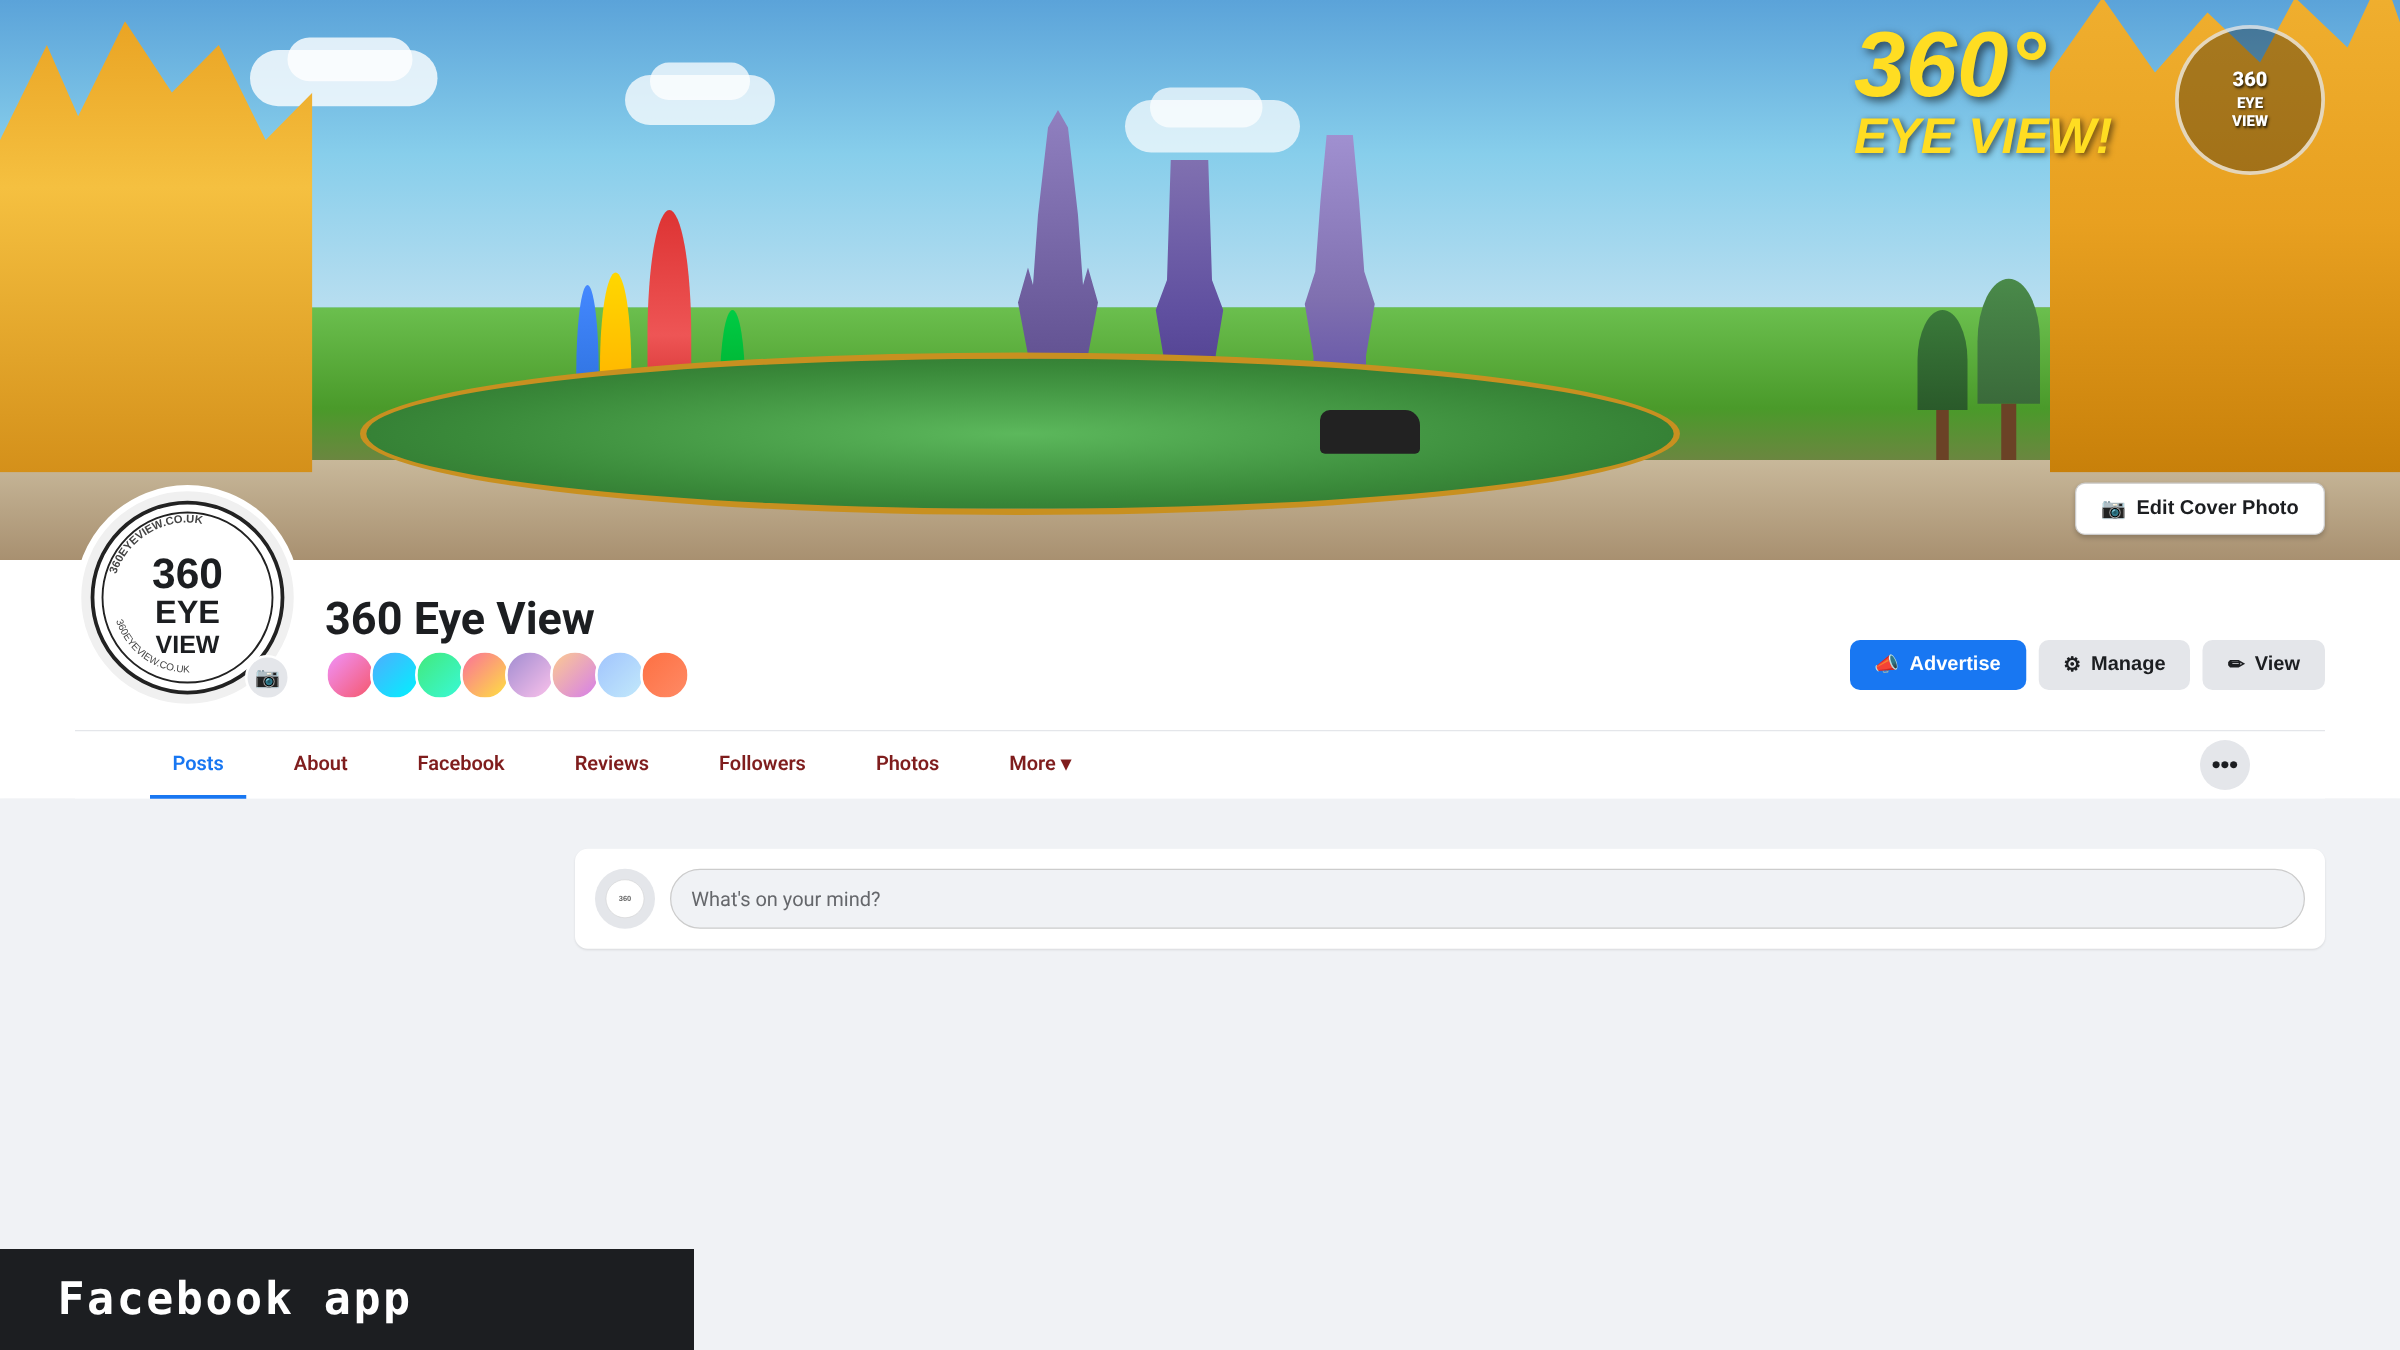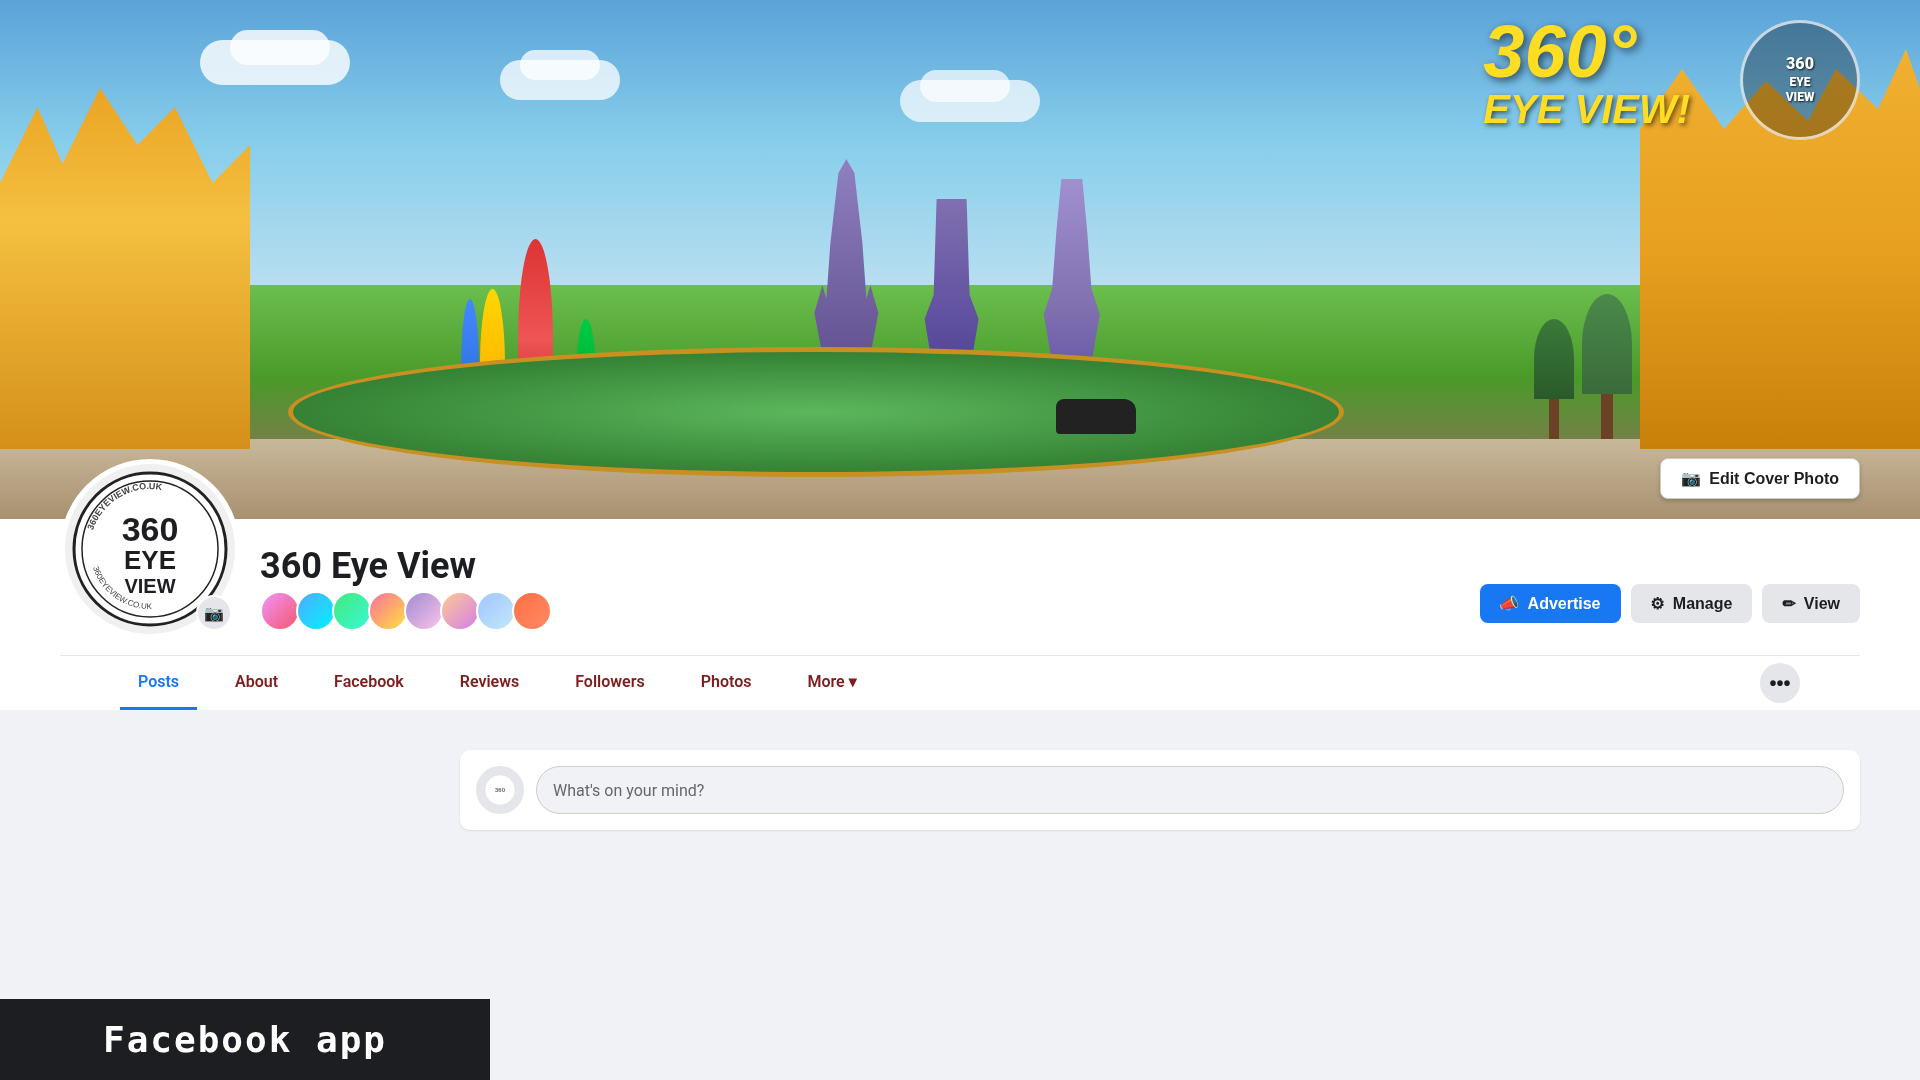--- a/index.html
+++ b/index.html
@@ -2,21 +2,21 @@
 <html><head>
   <meta charset="utf-8">
   <style>
     * { margin: 0; padding: 0; box-sizing: border-box; }
     body { font-family: -apple-system, BlinkMacSystemFont, 'Segoe UI', Roboto, Helvetica, Arial, sans-serif; background: #f0f2f5; width: 1920px; min-height: 1080px; overflow-x: hidden; }
 
     
     .cover-photo-container {
       position: relative;
       width: 100%;
-      height: 519px;
+      height: 448px;
       background: linear-gradient(135deg, #87CEEB 0%, #4CAF50 60%, #8B6914 100%);
       overflow: hidden;
     }
 
     
     .sky { position: absolute; top: 0; left: 0; right: 0; height: 55%; background: linear-gradient(180deg, #5BA3D9 0%, #87CEEB 50%, #B8DEF0 100%); }
 
     
     .ground { position: absolute; bottom: 0; left: 0; right: 0; height: 45%; background: linear-gradient(180deg, #6BBF4E 0%, #4A9A2A 40%, #8B7355 80%, #6B5B45 100%); }
 
@@ -266,29 +266,28 @@
     }
 
     .right-content {
       flex: 1;
     }
 
     
     .fb-app-overlay {
       position: fixed;
       bottom: 0; left: 0;
-      width: 490px;
+      width: 555px;
       background: #1c1e21;
       color: white;
-      padding: 20px 30px;
+      padding: 20px 46px;
       font-size: 36px;
       font-weight: 700;
       font-family: monospace;
       letter-spacing: 2px;
-      text-align: center;
     }
 
     
     .post-box {
       background: white;
       border-radius: 10px;
       padding: 16px;
       box-shadow: 0 1px 2px rgba(0,0,0,0.1);
       margin-top: 20px;
     }

